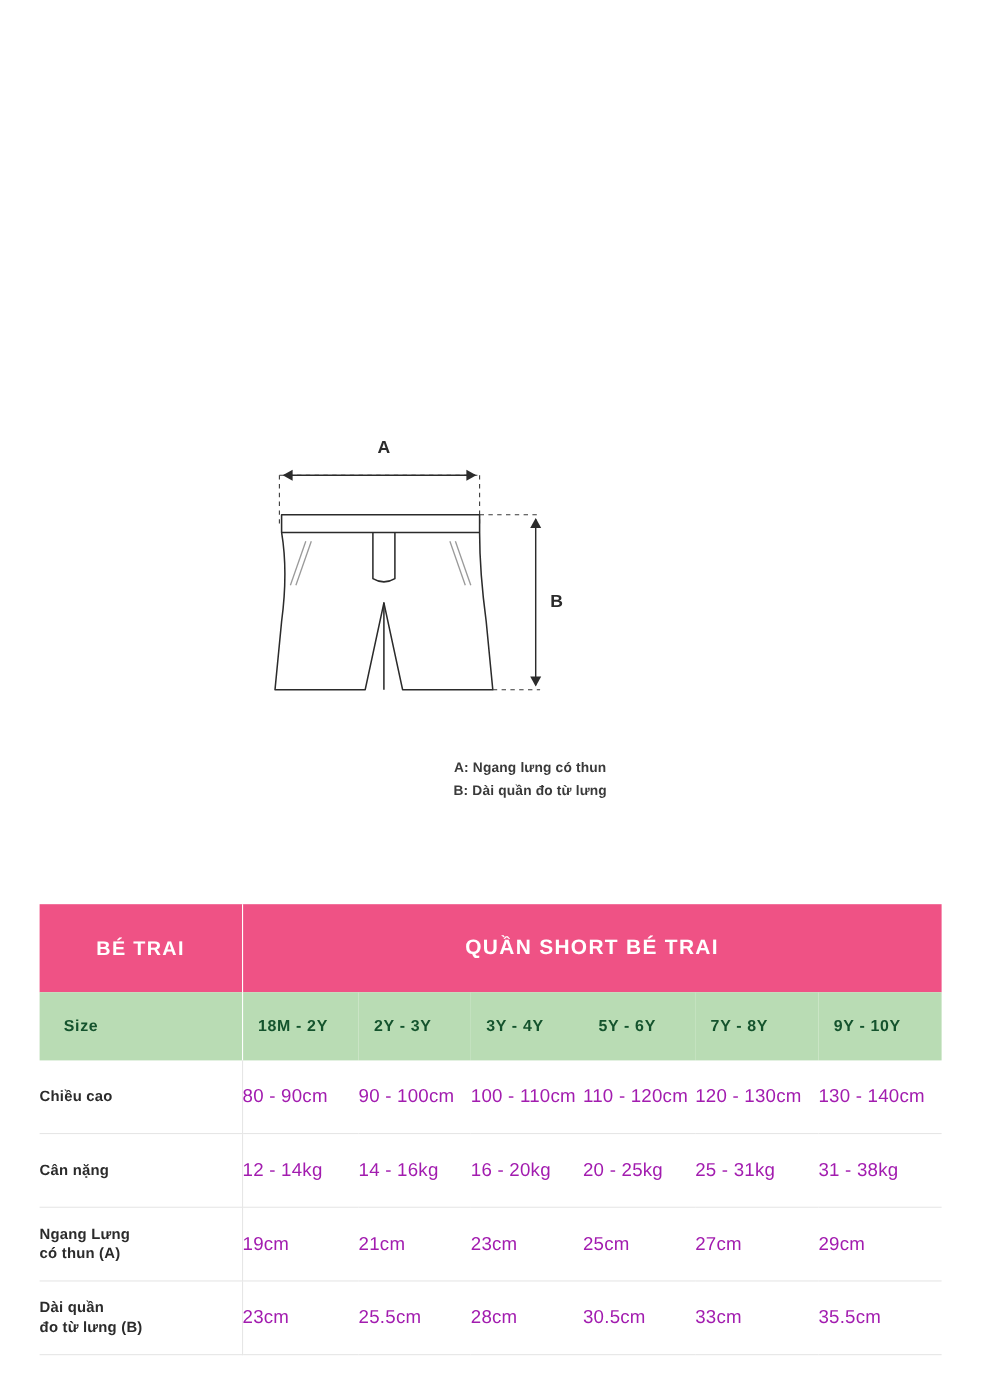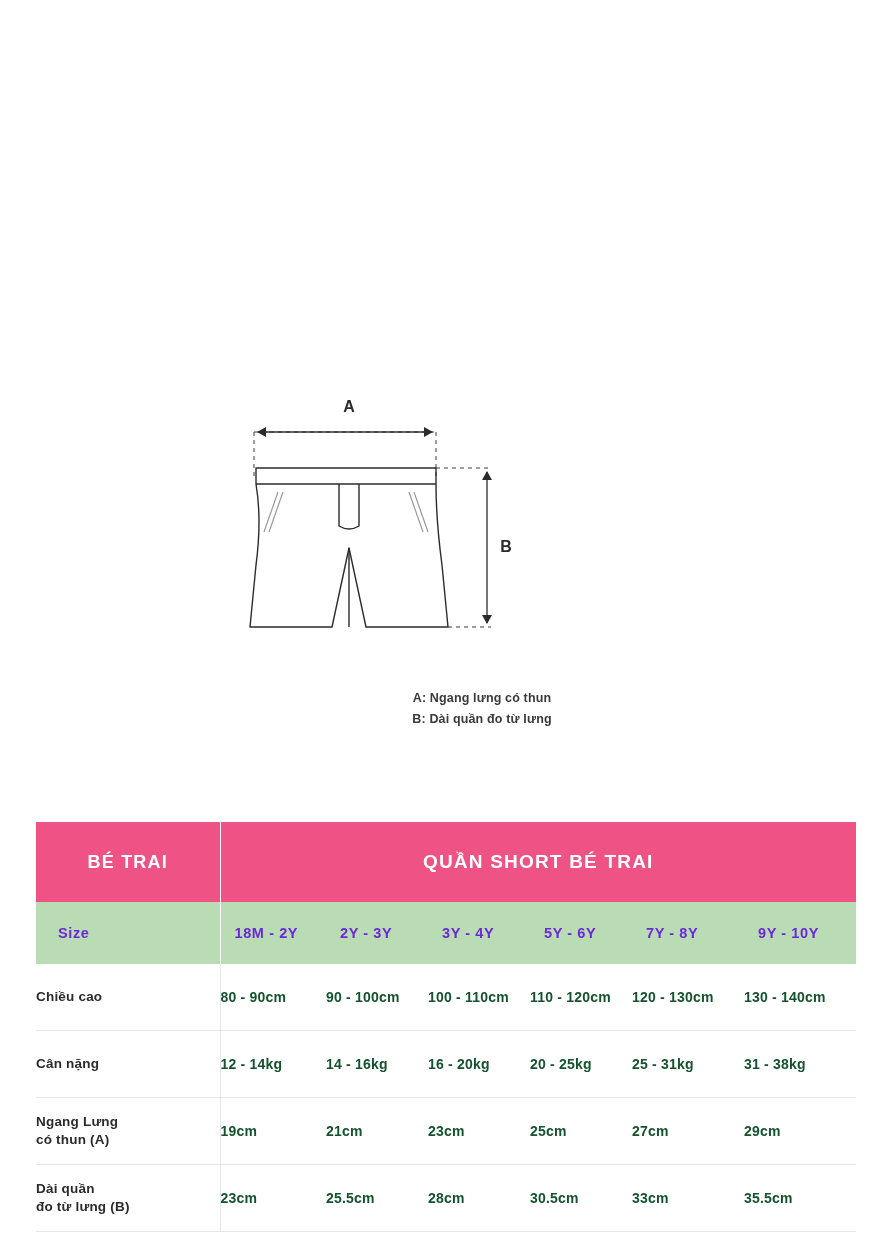--- a/index.html
+++ b/index.html
@@ -66,41 +66,41 @@
     text-align: center;
     vertical-align: middle;
   }
   .hdr-pink.left-cell {
     border-right: 1px solid #ffffff;
     font-size: 18px;
   }
 
   .hdr-green {
     background: #b9dcb4;
-    color: #6d28d9;
+    color: #14532d;
     height: 62px;
     font-size: 14.5px;
     font-weight: 700;
     letter-spacing: .6px;
     vertical-align: middle;
   }
   .hdr-green.left-cell {
     border-right: 1px solid #ffffff;
     padding-left: 22px;
   }
   .hdr-green.data-cell {
     padding-left: 14px;
   }
 
   .row-cell {
     height: 66px;
     vertical-align: middle;
-    font-size: 14px;
-    color: #14532d;
-    font-weight: 700;
+    font-size: 17px;
+    color: #a21caf;
+    font-weight: 400;
     border-bottom: 1px solid #e6e6e6;
     padding-left: 14px;
     letter-spacing: .2px;
   }
   .row-label {
     height: 66px;
     vertical-align: middle;
     font-size: 13.5px;
     font-weight: 700;
     color: #2b2b2b;

